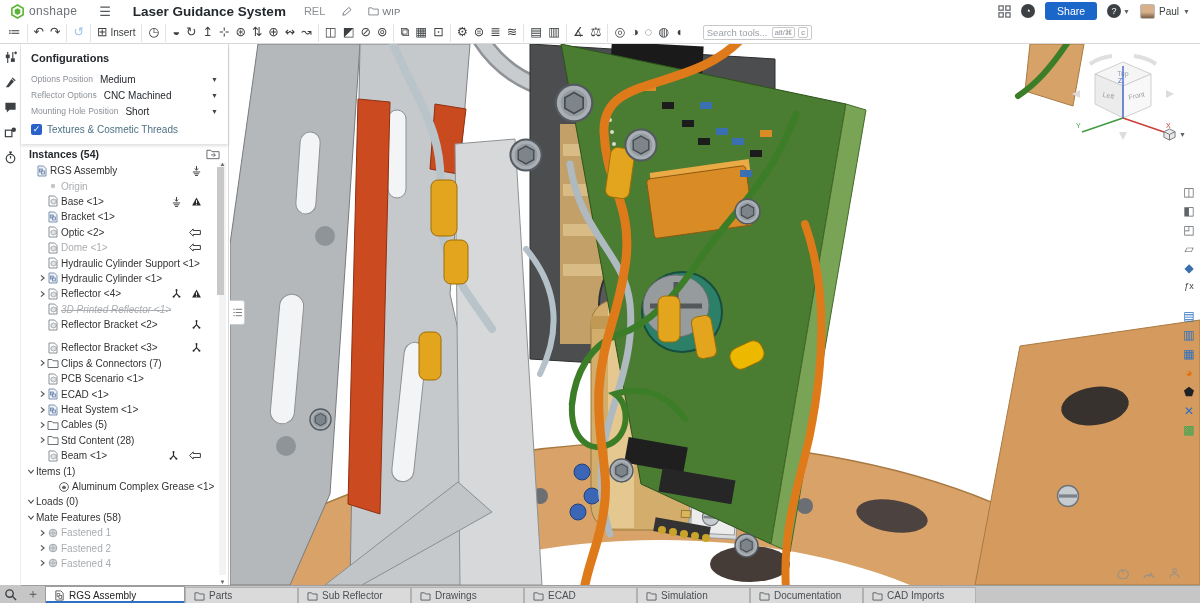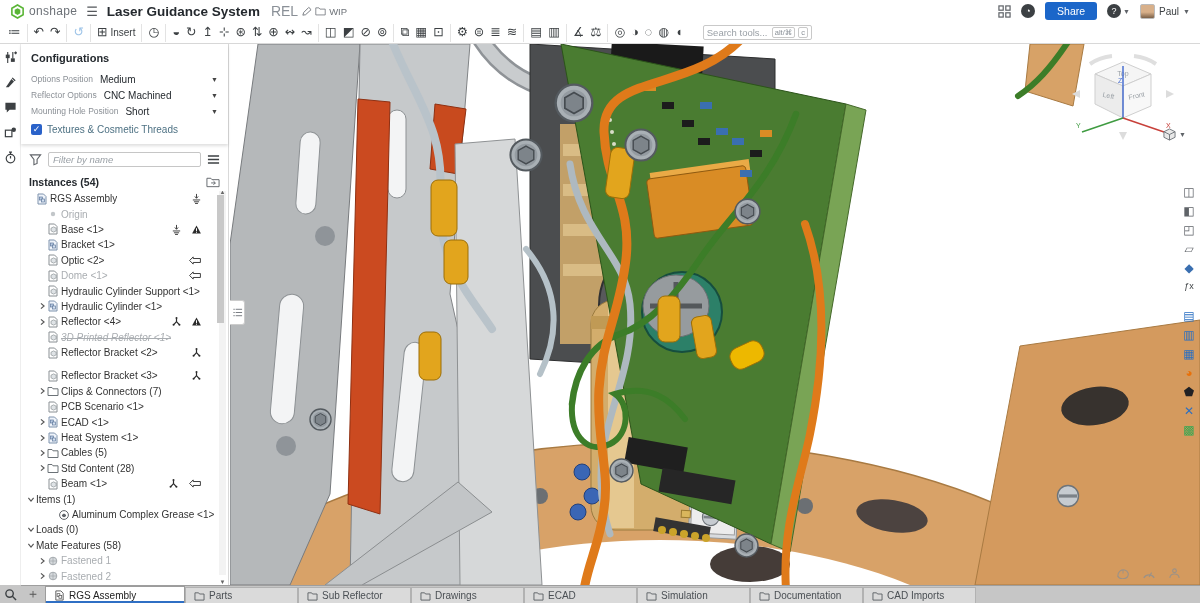--- a/index.html
+++ b/index.html
@@ -1,26 +1,26 @@
 <!DOCTYPE html>
 <html><head>
 <meta charset="utf-8">
 <style>
   *{box-sizing:border-box;margin:0;padding:0}
   html,body{width:1200px;height:603px;overflow:hidden}
   body{font-family:"Liberation Sans",sans-serif;font-size:10px;color:#333;background:#fff;position:relative}
   #app{position:absolute;inset:0}
 
   
-  .topbar{height:22px;display:flex;align-items:center;gap:3px;padding:0 10px;background:#fff}
+  .topbar{height:22px;display:flex;align-items:center;gap:16px;padding:0 10px;background:#fff}
   .logo{display:flex;align-items:center;gap:4px}
   .logo-word{font-size:12px;color:#6d7278;letter-spacing:.3px}
   .hamburger{font-size:13px;color:#55585c;margin-left:6px;cursor:pointer}
   .doc-title{font-size:13.5px;font-weight:bold;color:#24292e;margin-left:6px;white-space:nowrap}
-  .rel-badge{font-size:14px;color:#8a9097;margin-left:8px}
+  .rel-badge{font-size:11px;color:#8a9097;margin-left:2px}
   .wip{display:flex;align-items:center;gap:3px;color:#6d7278;font-size:9.5px}
   .top-right{margin-left:auto;display:flex;align-items:center;gap:10px}
   .share-btn{background:#1b66c9;color:#fff;font-size:10.5px;padding:3px 12px;border:none;border-radius:3px;cursor:pointer}
   .round-dark{width:14px;height:14px;border-radius:50%;background:#3c4043;color:#fff;font-size:9px;display:flex;align-items:center;justify-content:center}
   .caret{font-size:7px;color:#5f6368}
   .avatar{width:15px;height:15px;border-radius:2px;background:linear-gradient(#d8b08a 55%,#7a6048);border:1px solid #bbb}
   .user-name{font-size:10px;color:#3c4043}
 
   
   .toolbar{height:22px;display:flex;align-items:center;padding:0 2px;border-bottom:1px solid #d8d8d8;background:#fff}
@@ -331,35 +331,20 @@
         <span class="config-label">Mounting Hole Position</span>
         <span class="config-value">Short</span>
         <span class="config-caret">▼</span>
       </div>
       <div class="checkbox-row">
         <span class="checkbox">✓</span>
         <span class="checkbox-label">Textures &amp; Cosmetic Threads</span>
       </div>
     </div>
 
-    <div class="filter-row">
-      <span>
-          <svg width="13" height="13" viewBox="0 0 14 14">
-            <path d="M1.5 2h11L8.7 7v4.3l-3.4 1.4V7z" fill="none" stroke="#5f6368" stroke-width="1.2"></path>
-          </svg>
-        </span>
-      <input class="filter-input" placeholder="Filter by name" style="">
-      <span>
-          <svg width="13" height="13" viewBox="0 0 14 14">
-            <g stroke="#3c4043" stroke-width="1.5">
-              <path d="M1 3.2h12M1 7h12M1 10.8h12"></path>
-            </g>
-          </svg>
-        </span>
-    </div>
 
     <div class="instances-head">
       <span>Instances (54)</span>
       <span class="spacer"></span>
       <span>
           <svg width="14" height="12" viewBox="0 0 15 12">
             <path d="M1 2h4.2l1.2 1.5H14V11H1z" fill="none" stroke="#5f6368"></path>
             <path d="M5.5 7h4.5M8 5l2 2-2 2" fill="none" stroke="#5f6368"></path>
           </svg>
         </span>

